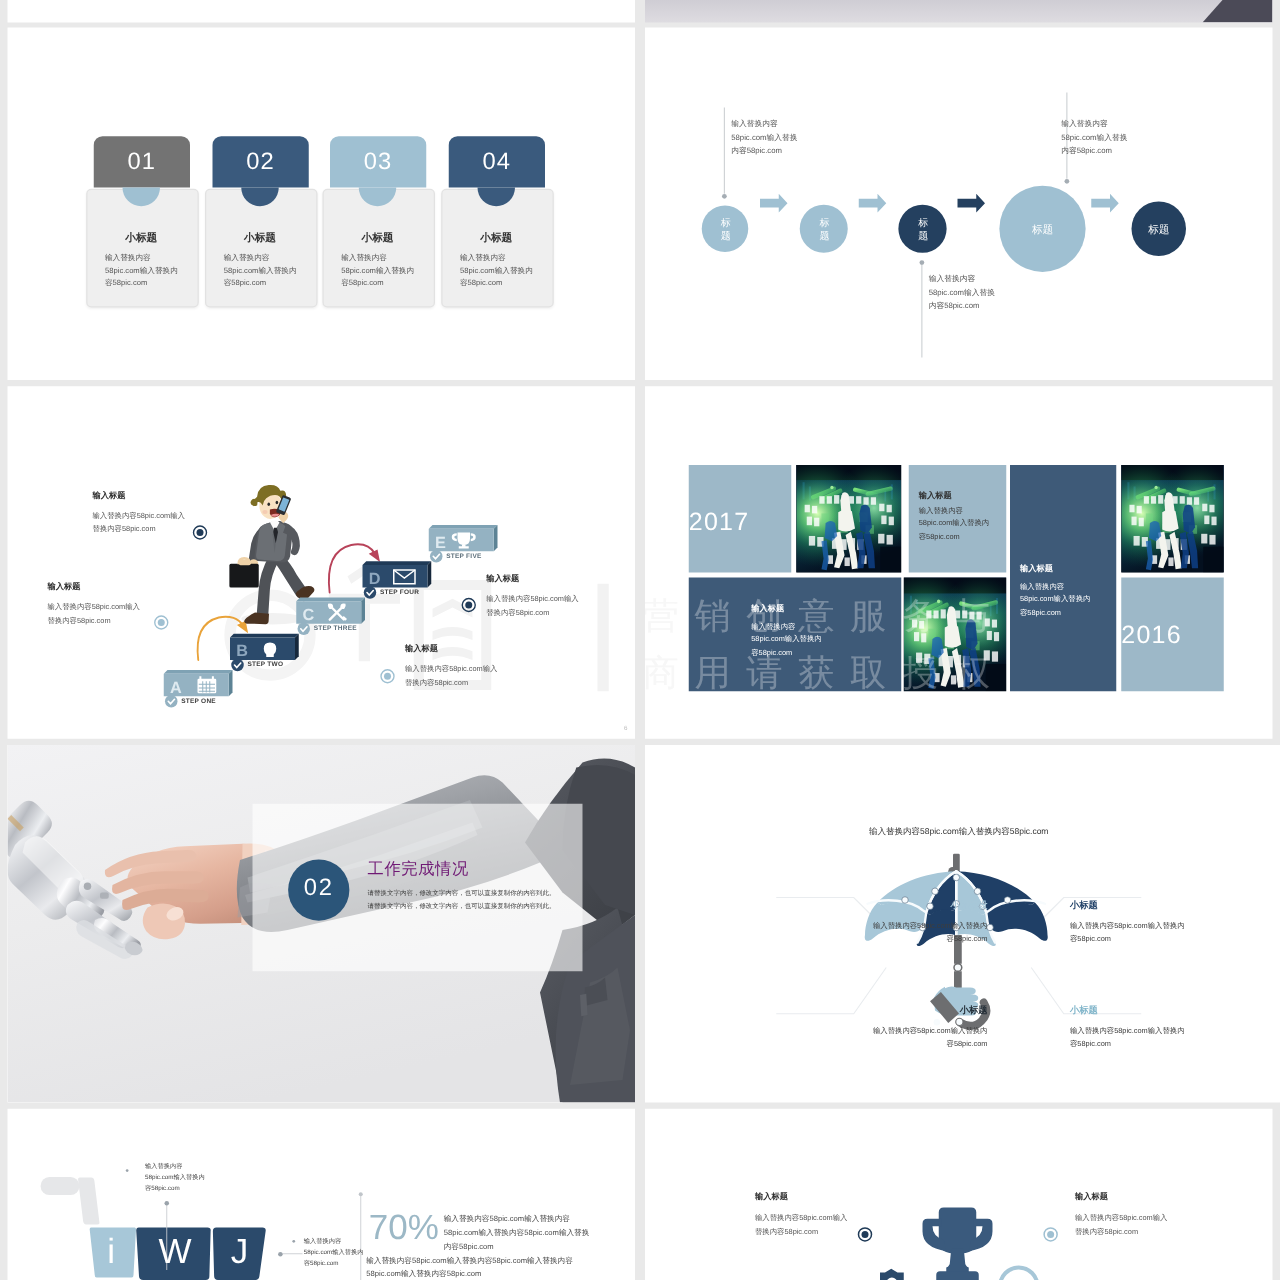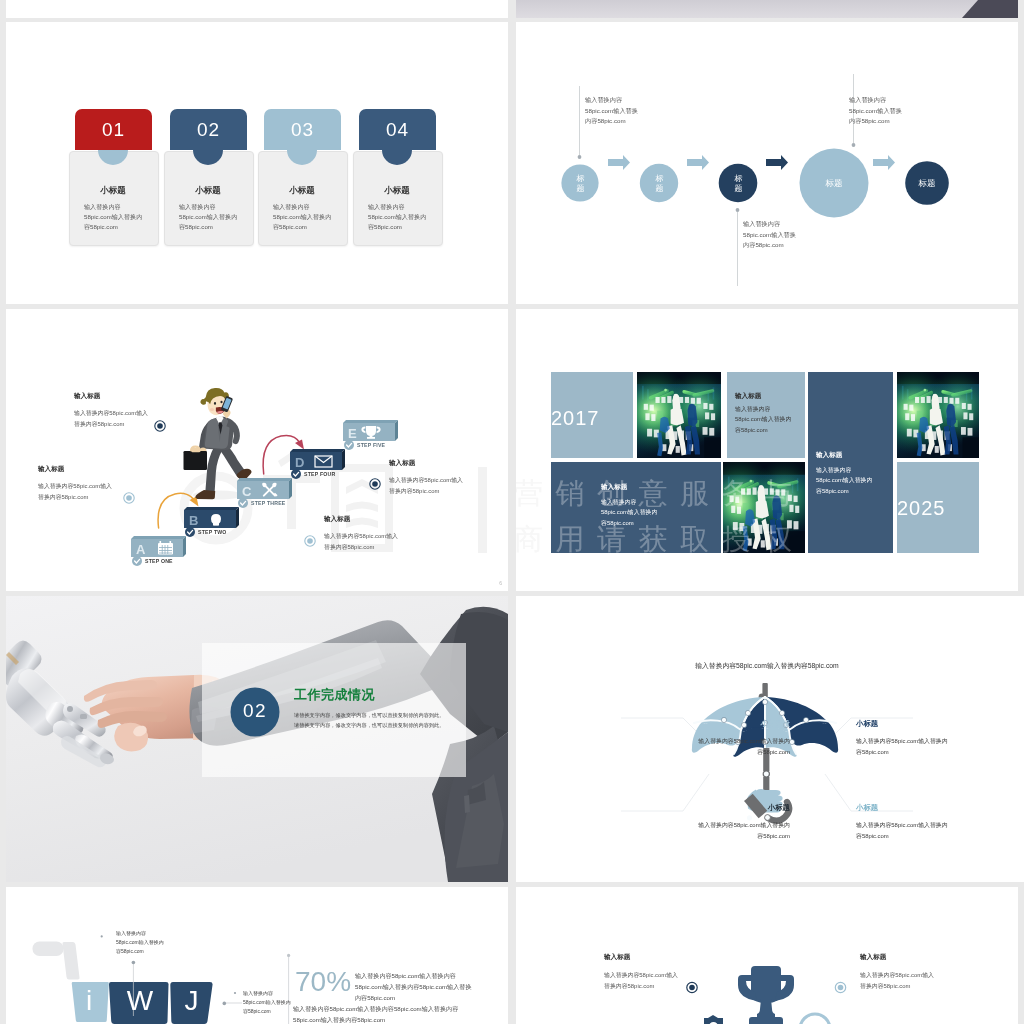--- a/index.html
+++ b/index.html
@@ -44,21 +44,21 @@
                font-size:20px;font-weight:300;letter-spacing:1px;}
   .mt-title{position:absolute;left:8px;top:20px;font-size:6.6px;font-weight:bold;color:#2f2f2f;}
   .mt-desc{position:absolute;left:8px;top:32px;width:61px;font-size:5.9px;line-height:10.4px;color:#3a3a3a;}
   .mt-title.light,.mt-desc.light{color:#fff;}
   .wm{position:absolute;left:-2px;top:161px;font-size:29px;line-height:46px;letter-spacing:12.5px;z-index:5;white-space:nowrap;pointer-events:none;}
   .wm.base{color:#f4f4f4;z-index:1;}
   .wm.over{color:rgba(255,255,255,.30);z-index:5;}
 
   
   .s5num{position:absolute;left:225px;top:104px;width:48px;text-align:center;color:#fff;font-size:19px;font-weight:300;letter-spacing:1.5px;}
-  .s5title{position:absolute;left:288px;top:90px;font-size:13px;font-weight:bold;color:#15803d;letter-spacing:.5px;}
+  .s5title{position:absolute;left:288px;top:90px;font-size:13px;font-weight:normal;color:#701a75;letter-spacing:.5px;}
   .s5desc{position:absolute;left:288px;top:115px;width:155px;font-size:5.2px;line-height:9.5px;color:#3d3d3d;}
 
   
   .u-top{position:absolute;left:0;top:63px;width:502px;text-align:center;font-size:6.8px;line-height:13px;color:#333;}
   .u-title{position:absolute;font-size:7.4px;font-weight:bold;white-space:nowrap;}
   .u-desc{position:absolute;width:97px;font-size:5.9px;line-height:10.6px;color:#3d3d3d;text-align:right;}
   .u-desc.left{text-align:left;}
 
   
   .s7let{position:absolute;text-align:center;color:#fff;font-size:28px;font-weight:300;line-height:38px;}
@@ -180,21 +180,21 @@
   <div class="strip strip-l"></div>
   <div class="strip strip-r">
     <svg width="502" height="18" viewBox="0 0 502 18">
         <polygon points="446,18 462,0 502,0 502,18" fill="#4b4a57"></polygon>
       </svg>
   </div>
 
   <div class="slide s1">
     <div class="p1card" style="left:63px;top:87px;">
       <div class="p1body" style="left:0;top:42px;width:88px;height:93px;"></div>
-      <div class="p1tab" style="left:6px;top:0;width:77px;height:41px;background:#b91c1c;">01</div>
+      <div class="p1tab" style="left:6px;top:0;width:77px;height:41px;background:#737373;">01</div>
       <div class="p1notch" style="left:29px;top:41px;background:#9fc0d2;"></div>
       <div class="p1title" style="top:76px;">小标题</div>
       <div class="p1desc" style="left:15px;top:93px;width:62px;">输入替换内容58pic.com输入替换内容58pic.com</div>
     </div>
     <div class="p1card" style="left:158px;top:87px;">
       <div class="p1body" style="left:0;top:42px;width:88px;height:93px;"></div>
       <div class="p1tab" style="left:6px;top:0;width:77px;height:41px;background:#3a5a7d;">02</div>
       <div class="p1notch" style="left:29px;top:41px;background:#3a5a7d;"></div>
       <div class="p1title" style="top:76px;">小标题</div>
       <div class="p1desc" style="left:15px;top:93px;width:62px;">输入替换内容58pic.com输入替换内容58pic.com</div>
@@ -470,21 +470,21 @@
     <div class="mtile" style="left:35px;top:153px;width:170px;height:91px;background:#3e5a78;z-index:2;">
       <div class="mt-title light" style="left:50px;top:21px;">输入标题</div>
       <div class="mt-desc light" style="left:50px;top:35px;">输入替换内容58pic.com输入替换内容58pic.com</div>
     </div>
     <div class="mtile photo" style="z-index:2;left:207px;top:153px;width:82px;height:91px;">
         <svg class="stage" viewBox="0 0 100 100" preserveAspectRatio="none">
           <use href="#stagegfx"></use>
         </svg>
       </div>
     <div class="mtile" style="left:381px;top:153px;width:82px;height:91px;background:#9db8c8;z-index:2;">
-      <span class="year">2025</span>
+      <span class="year">2016</span>
     </div>
   </div>
 
   <div class="slide s5">
     <svg width="502" height="286" viewBox="0 0 502 286">
       <defs>
         <linearGradient id="bgph" x1="0" y1="0" x2="0.4" y2="1">
           <stop offset="0%" stop-color="#f2f2f4"></stop>
             <stop offset="45%" stop-color="#ececed"></stop>
           <stop offset="100%" stop-color="#e4e4e6"></stop>

